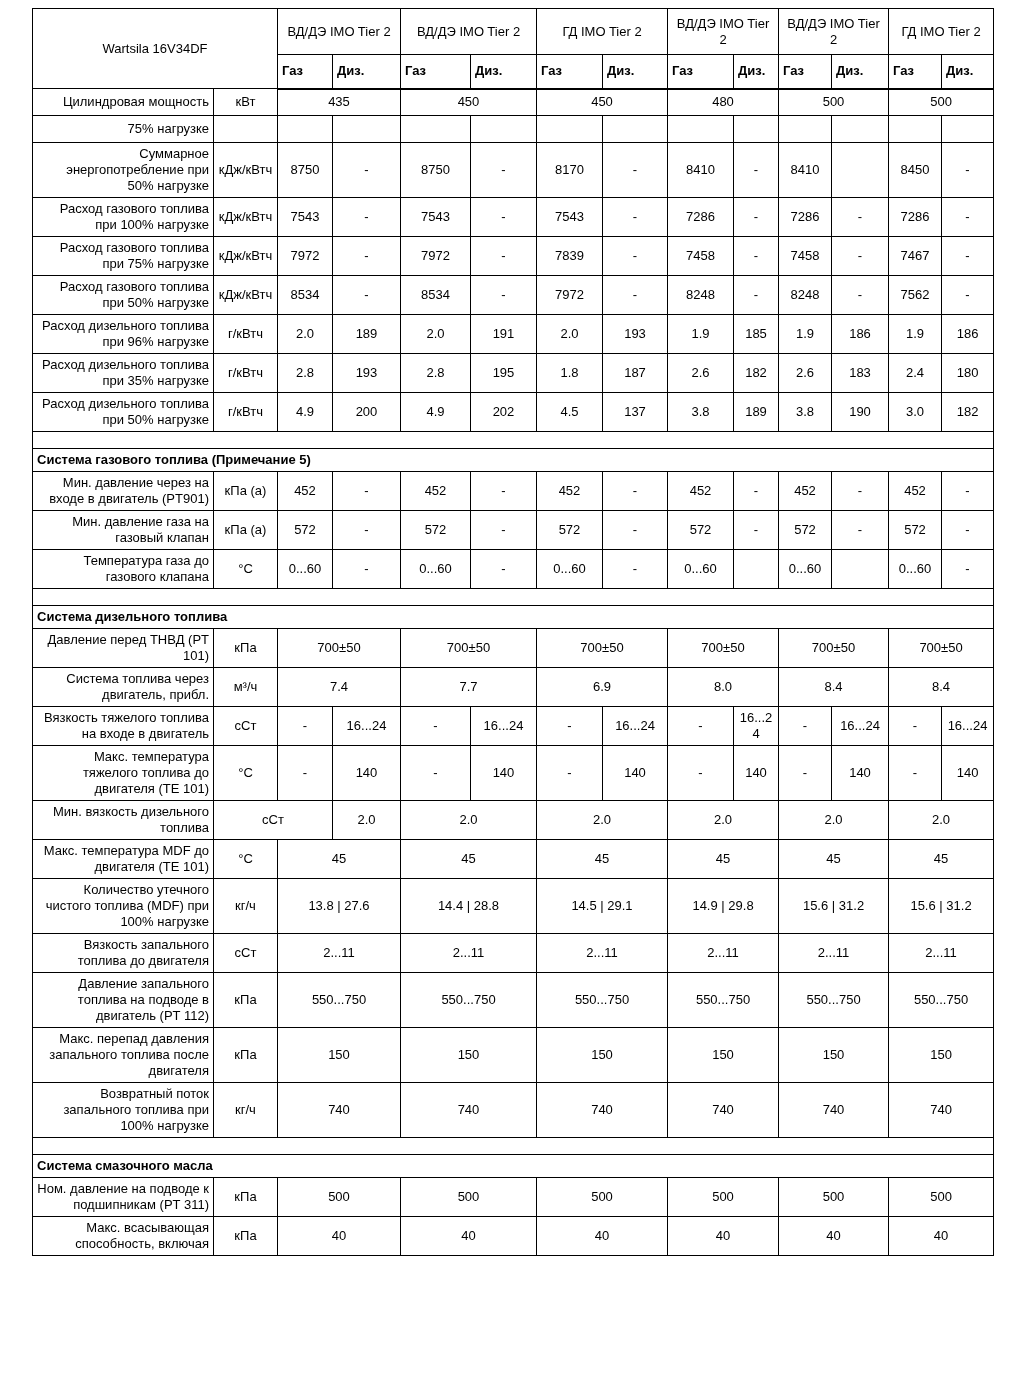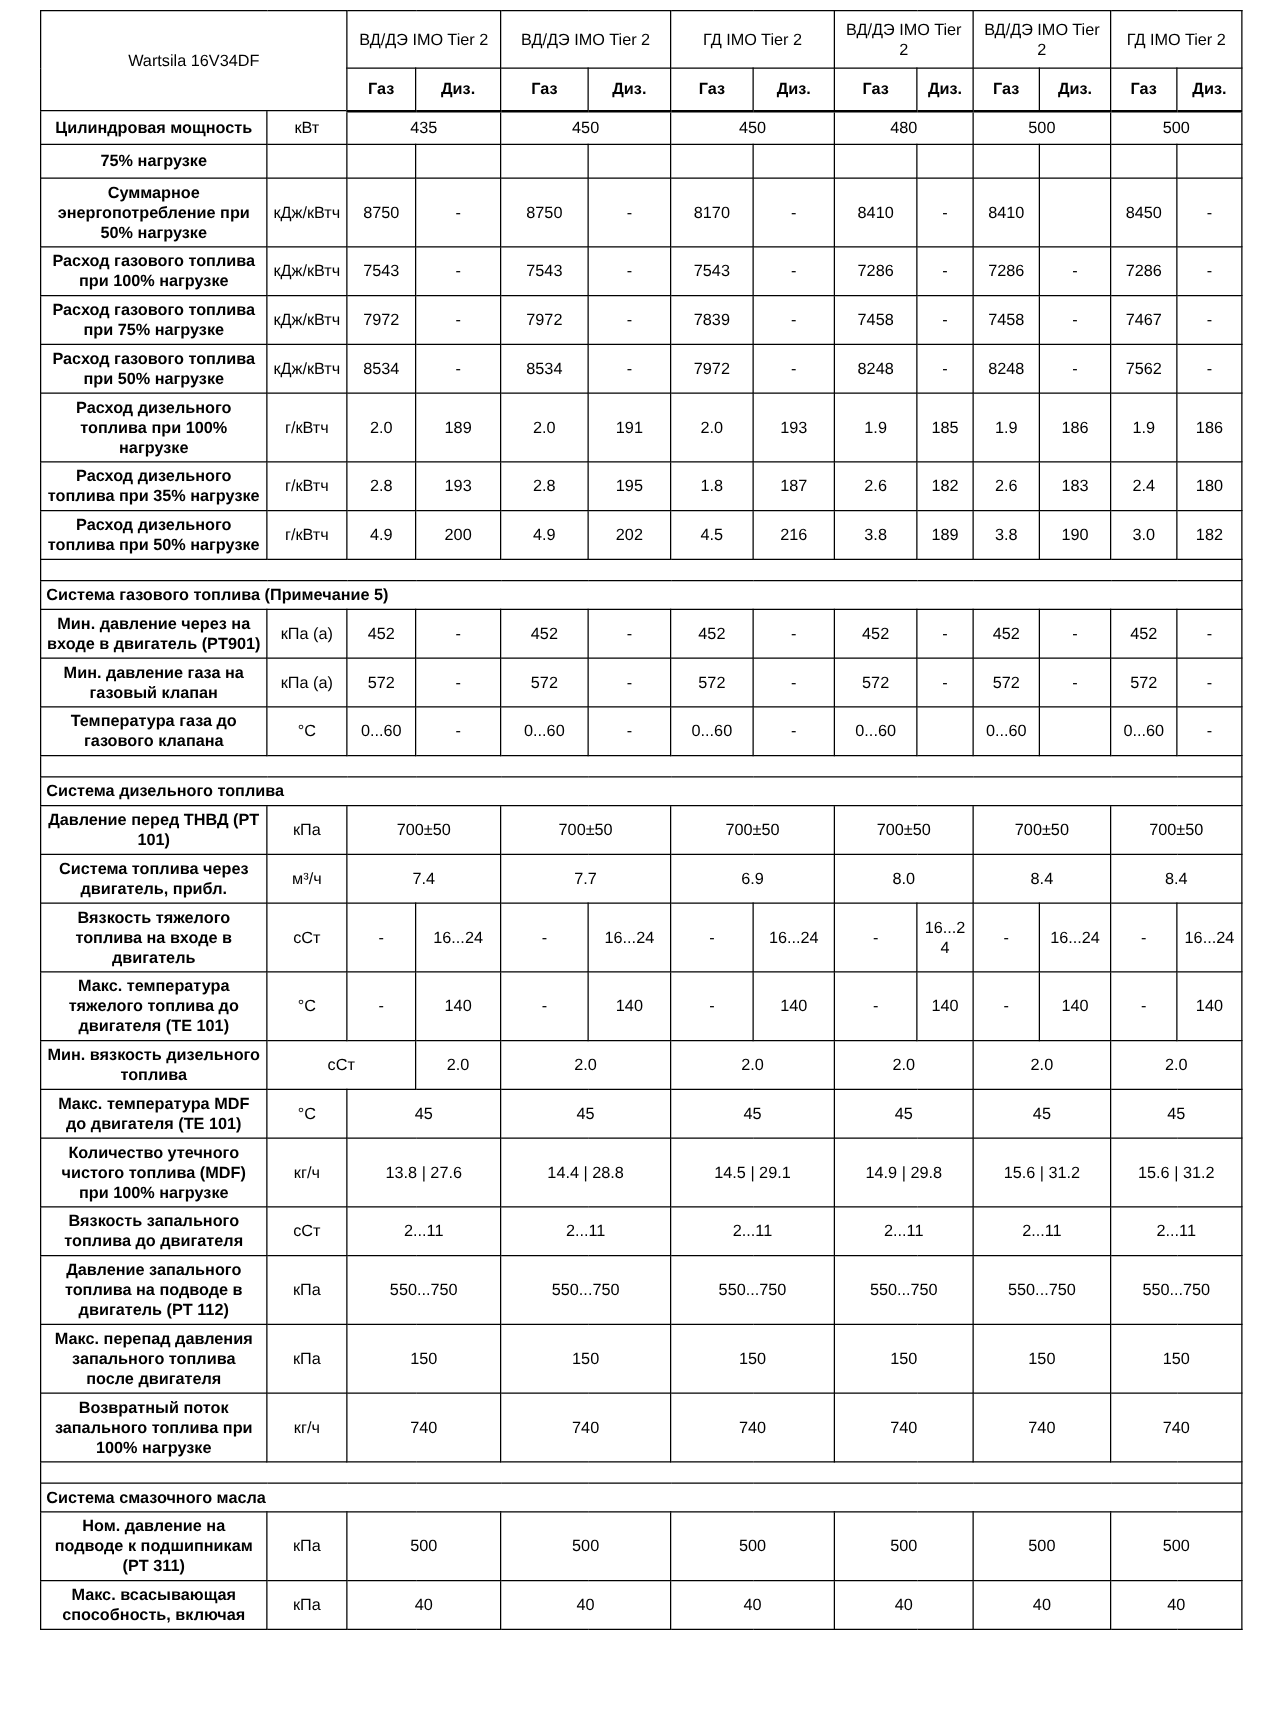--- a/index.html
+++ b/index.html
@@ -14,23 +14,23 @@
     width: 961px; margin: 8px 0 0 32px;
   }
   table.spec td, table.spec th {
     border: 1px solid #000;
     font-size: 13px; line-height: 16px;
     padding: 3px 4px; vertical-align: middle;
     overflow: hidden; word-wrap: break-word;
     background: #fff; color: #000;
   }
   tr.group-header th { height: 46px; text-align: center; font-weight: normal; }
-  tr.fuel-header th { height: 34px; text-align: center; font-weight: bold; border-bottom: 2px solid #000; }
+  tr.fuel-header th { height: 34px; text-align: left; font-weight: bold; border-bottom: 2px solid #000; }
   .title-cell { text-align: center; margin-top: 28px; }
-  td.label-cell { text-align: center; padding-left: 6px; font-weight: bold; }
+  td.label-cell { text-align: right; padding-left: 6px; }
   td.unit-cell, td.value-cell { text-align: center; }
   td.section-cell { font-weight: bold; text-align: left; height: 22px; padding-left: 6px; margin-left: 36px; }
   td.gap-cell { height: 17px; }
   tr.data-row td { height: 27px; }
 </style>
 </head>
 <body>
 
 <div class="page">
   <table class="spec">
@@ -160,21 +160,21 @@
           <td class="value-cell">7972</td>
           <td class="value-cell">-</td>
           <td class="value-cell">8248</td>
           <td class="value-cell">-</td>
           <td class="value-cell">8248</td>
           <td class="value-cell">-</td>
           <td class="value-cell">7562</td>
           <td class="value-cell">-</td>
         </tr>
         <tr class="data-row">
-          <td class="label-cell">Расход дизельного топлива при 100% нагрузке</td>
+          <td class="label-cell">Расход дизельного топлива при 96% нагрузке</td>
           <td class="unit-cell">г/кВтч</td>
           <td class="value-cell">2.0</td>
           <td class="value-cell">189</td>
           <td class="value-cell">2.0</td>
           <td class="value-cell">191</td>
           <td class="value-cell">2.0</td>
           <td class="value-cell">193</td>
           <td class="value-cell">1.9</td>
           <td class="value-cell">185</td>
           <td class="value-cell">1.9</td>
@@ -199,21 +199,21 @@
           <td class="value-cell">180</td>
         </tr>
         <tr class="data-row">
           <td class="label-cell">Расход дизельного топлива при 50% нагрузке</td>
           <td class="unit-cell">г/кВтч</td>
           <td class="value-cell">4.9</td>
           <td class="value-cell">200</td>
           <td class="value-cell">4.9</td>
           <td class="value-cell">202</td>
           <td class="value-cell">4.5</td>
-          <td class="value-cell">216</td>
+          <td class="value-cell">137</td>
           <td class="value-cell">3.8</td>
           <td class="value-cell">189</td>
           <td class="value-cell">3.8</td>
           <td class="value-cell">190</td>
           <td class="value-cell">3.0</td>
           <td class="value-cell">182</td>
         </tr>
         <tr>
           <td class="gap-cell" colspan="14"></td>
         </tr>

